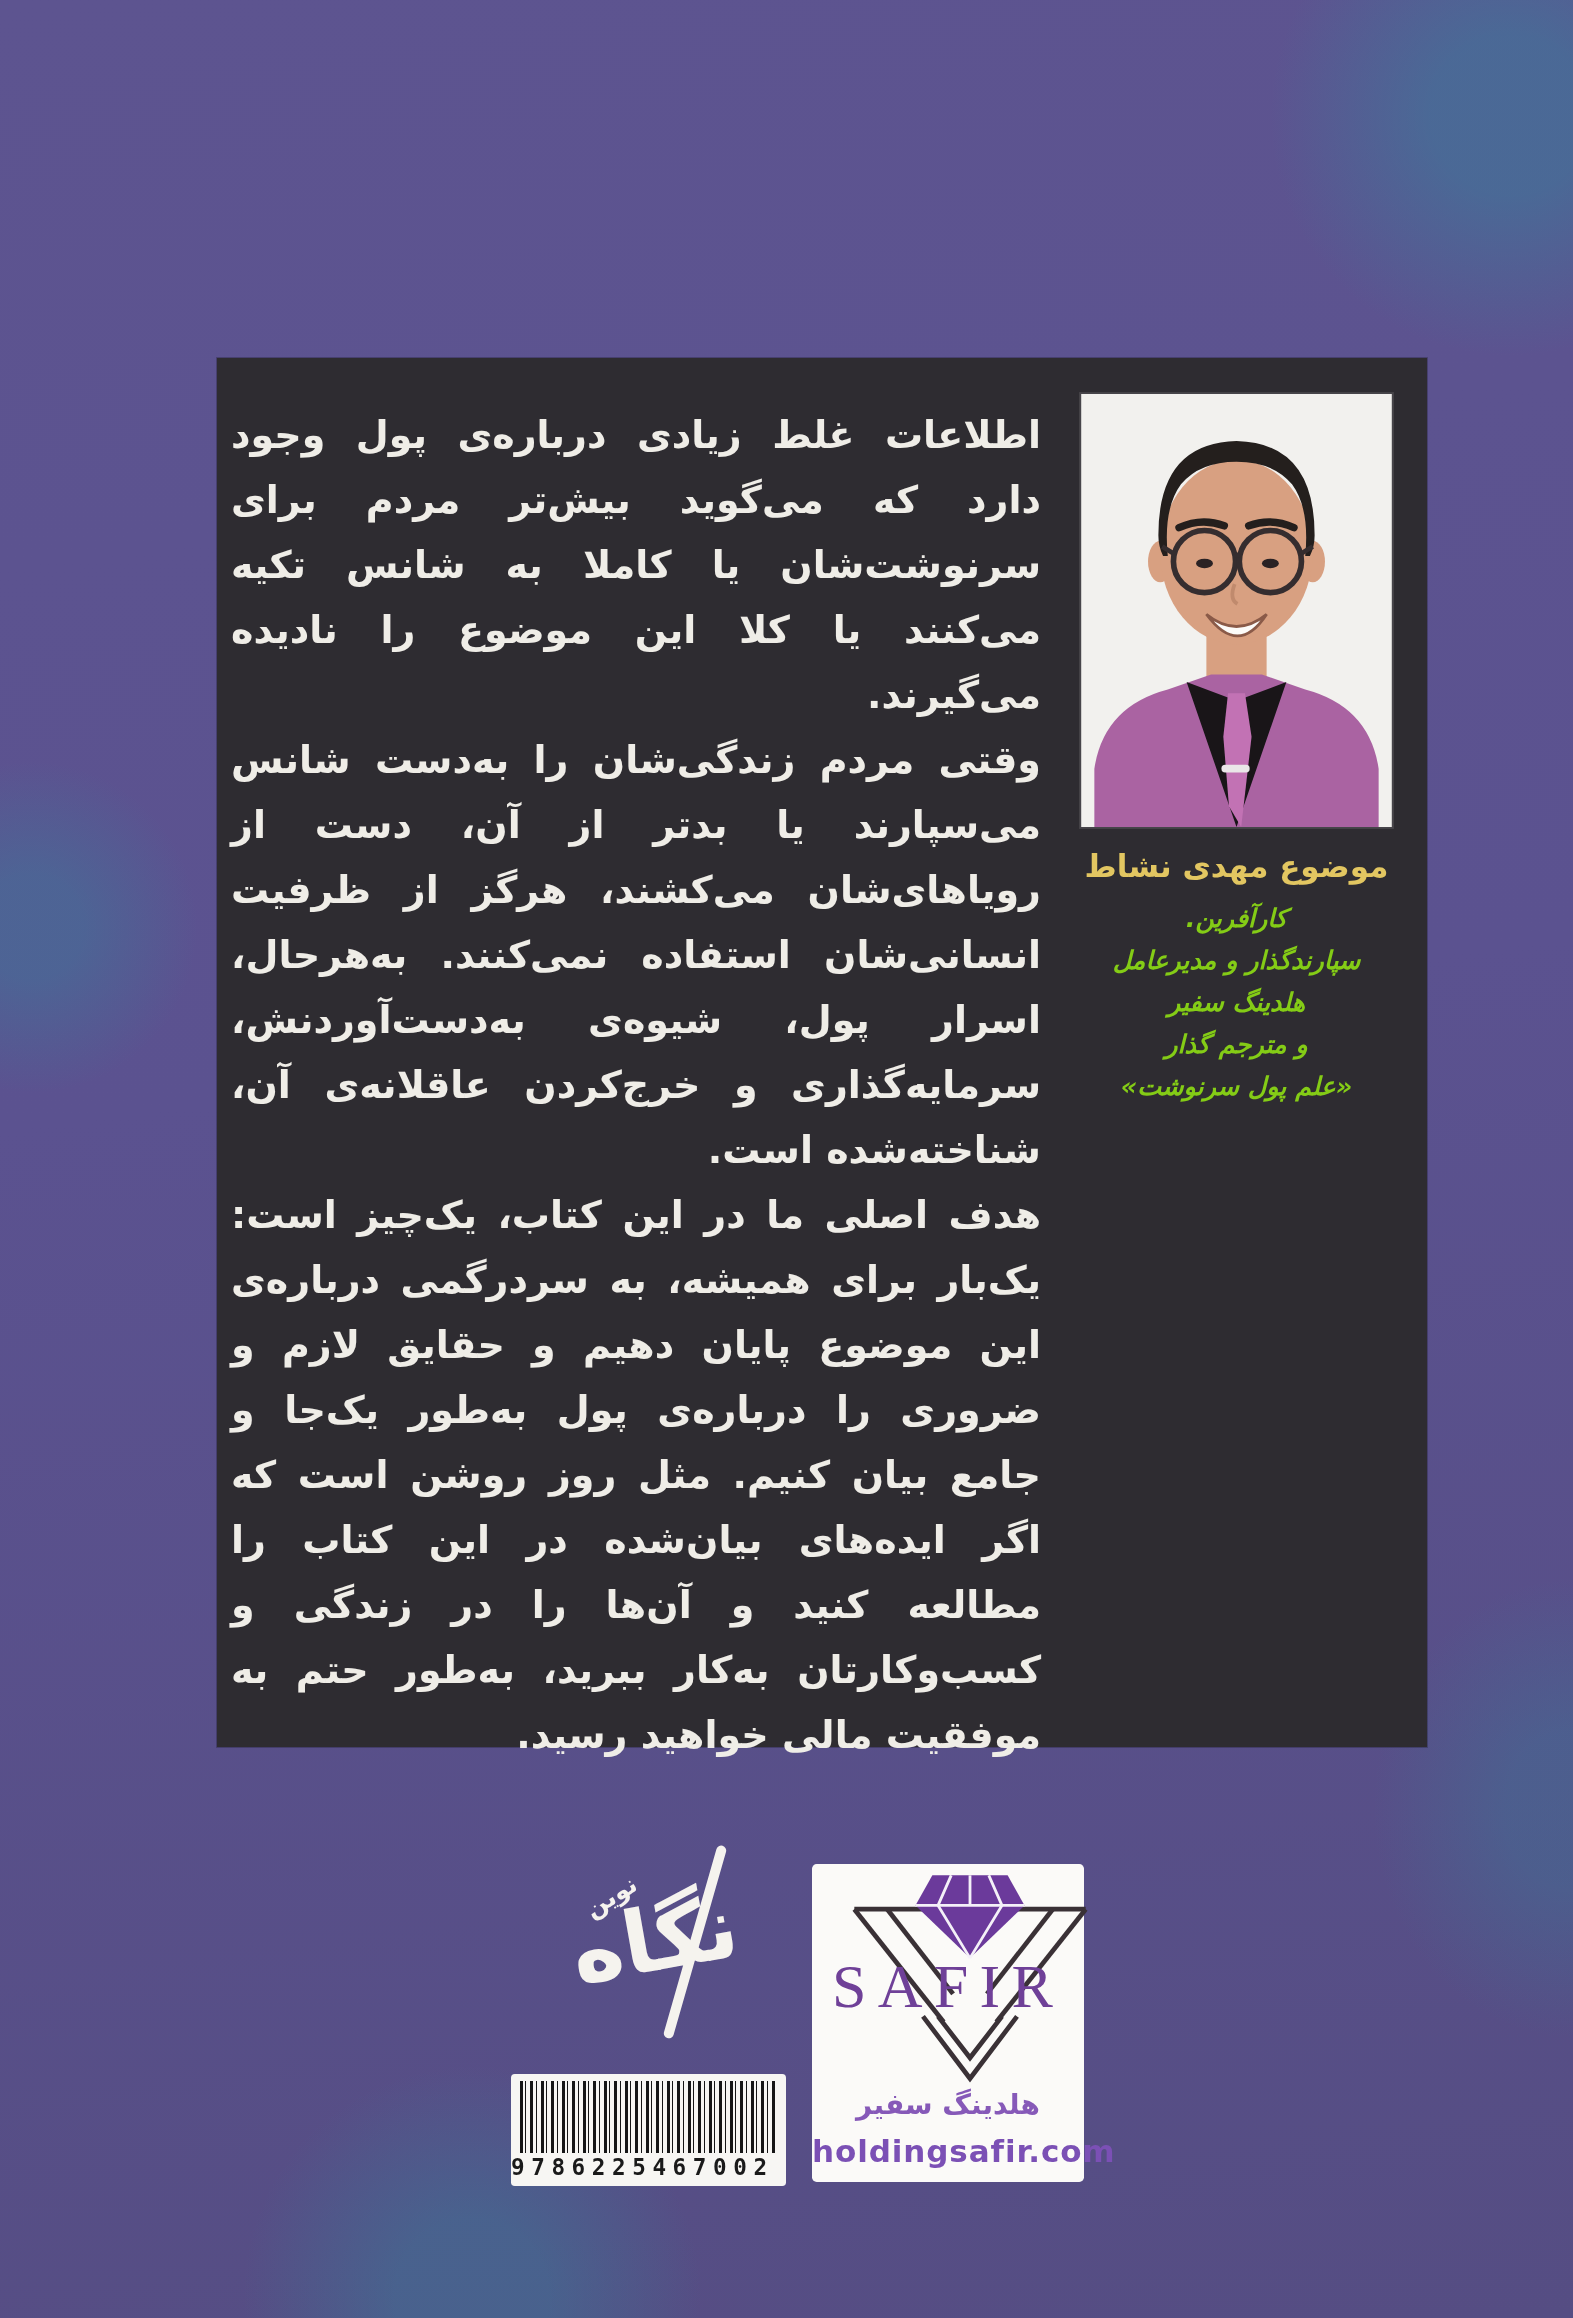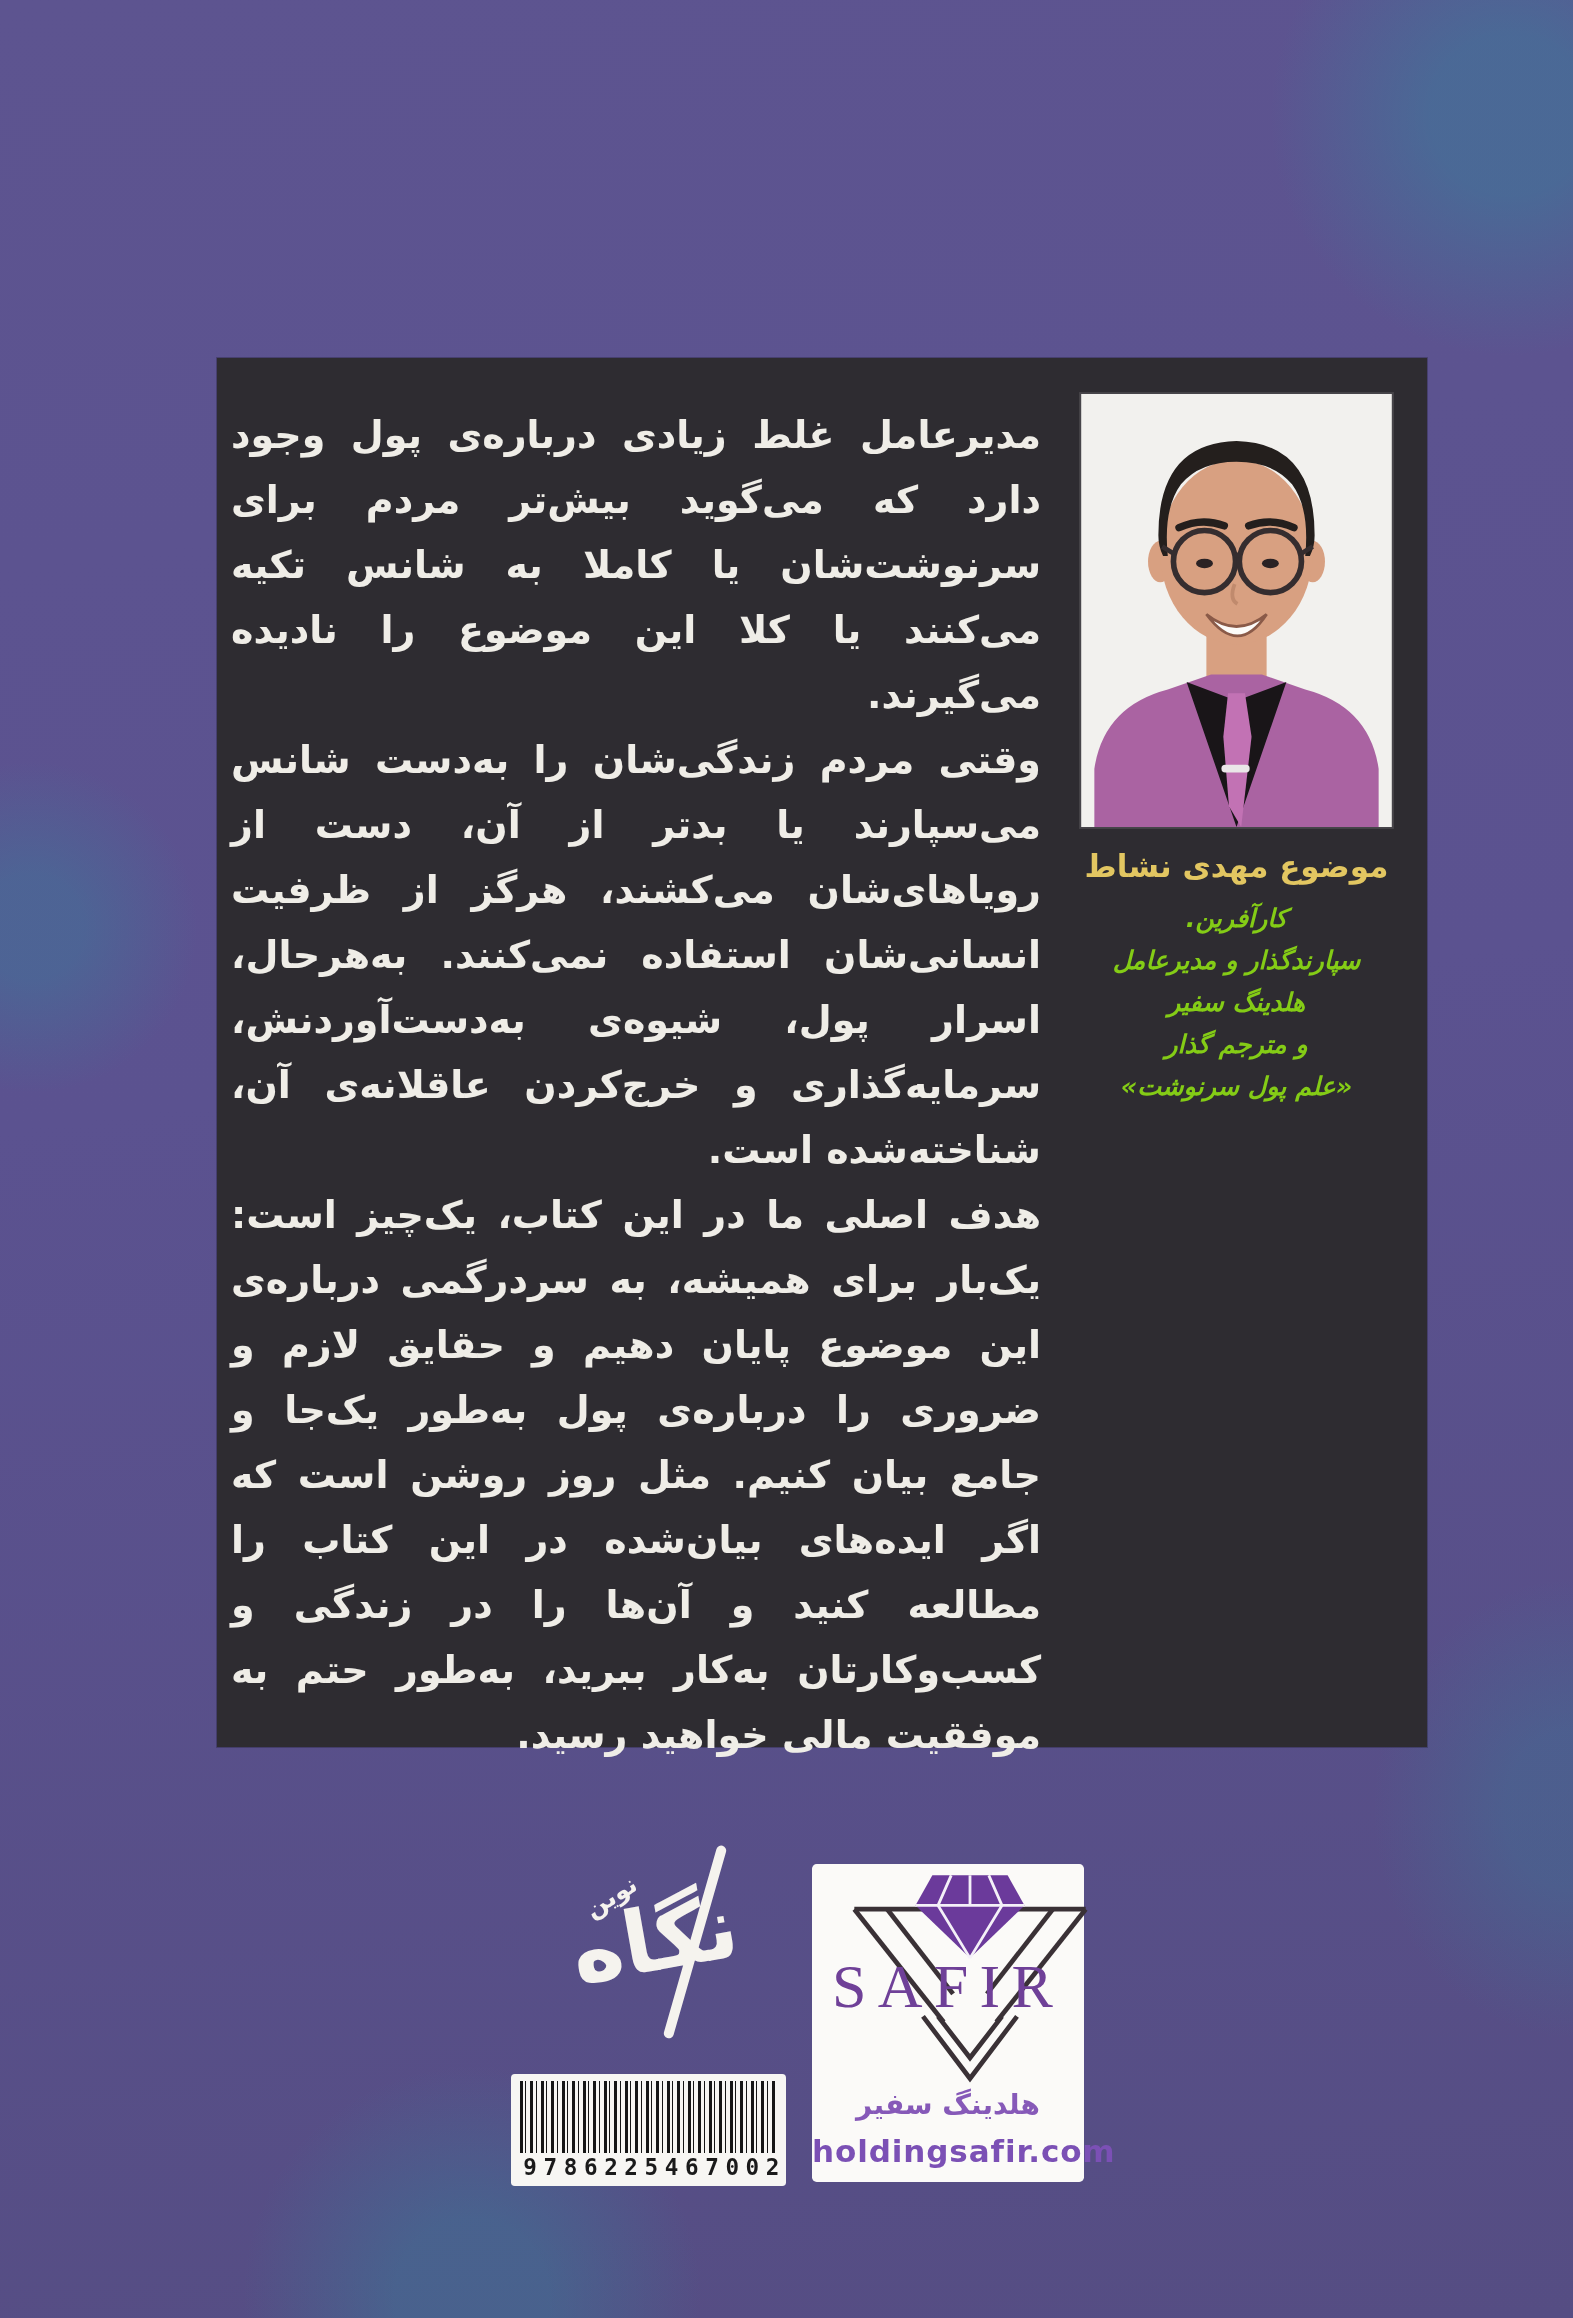--- a/index.html
+++ b/index.html
@@ -67,21 +67,21 @@
   .bars{
     position:absolute;left:9.4px;right:9.4px;top:6.6px;height:72px;
     background-image:repeating-linear-gradient(90deg,
       #161616 0 2.8px, transparent 2.8px 4.7px,
       #161616 4.7px 5.6px, transparent 5.6px 10.4px,
       #161616 10.4px 13px, transparent 13px 16px,
       #161616 16px 17px, transparent 17px 21px);
   }
   .barcode-digits{
     position:absolute;left:0;right:0;bottom:5.6px;
-    text-align:right;color:#1a1a1a;
+    text-align:left;color:#1a1a1a;
     font-family:"DejaVu Sans Mono",monospace;
     font-size:22.6px;letter-spacing:6.6px;font-weight:bold;
   }
   
   .safir{
     position:absolute;left:812px;top:1864px;width:272px;height:318px;
     background:#fbfaf8;border-radius:4.7px;
   }
   .safir svg{position:absolute;left:0;top:0;width:316px;height:318px;}
   .safir-word{
@@ -99,21 +99,21 @@
   }
 </style>
 </head>
 <body>
 
 <div class="cover">
 
   <div class="panel">
 
     <div class="text-col">
-      <p>مدیرعامل غلط زیادی درباره‌ی پول وجود دارد که می‌گوید بیش‌تر مردم برای سرنوشت‌شان یا کاملا به شانس تکیه می‌کنند یا کلا این موضوع را نادیده می‌گیرند.</p>
+      <p>اطلاعات غلط زیادی درباره‌ی پول وجود دارد که می‌گوید بیش‌تر مردم برای سرنوشت‌شان یا کاملا به شانس تکیه می‌کنند یا کلا این موضوع را نادیده می‌گیرند.</p>
       <p>وقتی مردم زندگی‌شان را به‌دست شانس می‌سپارند یا بدتر از آن، دست از رویاهای‌شان می‌کشند، هرگز از ظرفیت انسانی‌شان استفاده نمی‌کنند. به‌هرحال، اسرار پول، شیوه‌ی به‌دست‌آوردنش، سرمایه‌گذاری و خرج‌کردن عاقلانه‌ی آن، شناخته‌شده است.</p>
       <p>هدف اصلی ما در این کتاب، یک‌چیز است: یک‌بار برای همیشه، به سردرگمی درباره‌ی این موضوع پایان دهیم و حقایق لازم و ضروری را درباره‌ی پول به‌طور یک‌جا و جامع بیان کنیم. مثل روز روشن است که اگر ایده‌های بیان‌شده در این کتاب را مطالعه کنید و آن‌ها را در زندگی و کسب‌وکارتان به‌کار ببرید، به‌طور حتم به موفقیت مالی خواهید رسید.</p>
     </div>
 
     <div class="author-col">
 
       <svg class="photo" viewBox="0 0 330 460" xmlns="http://www.w3.org/2000/svg">
         <rect width="330" height="460" fill="#f2f1ee"></rect>
         <rect x="133" y="232" width="64" height="70" fill="#d8a081"></rect>
         <path d="M14 460 L14 398 Q24 332 92 314 L138 298 L192 298 L238 314 Q306 332 316 398 L316 460 Z" fill="#aa63a2"></path>

